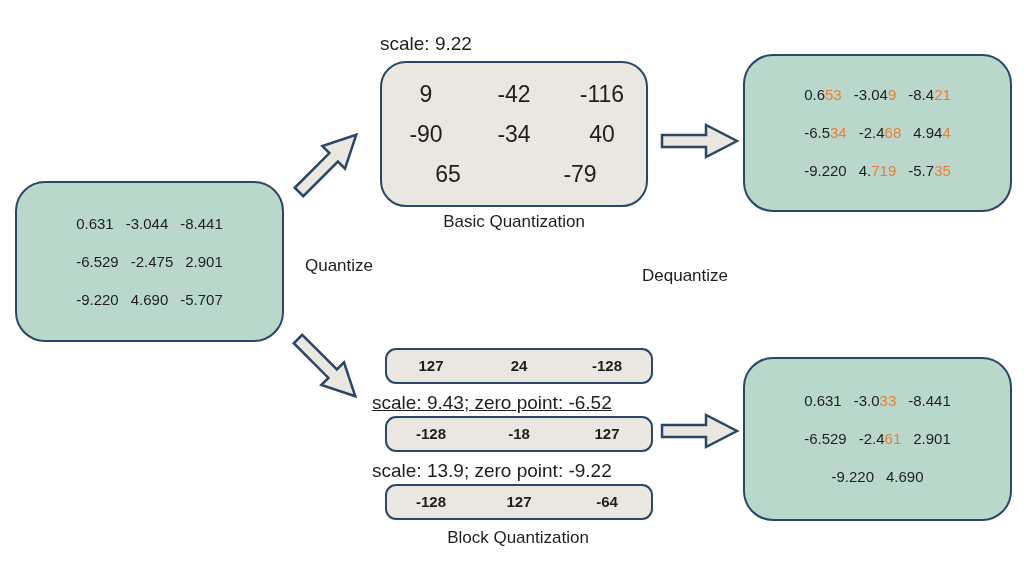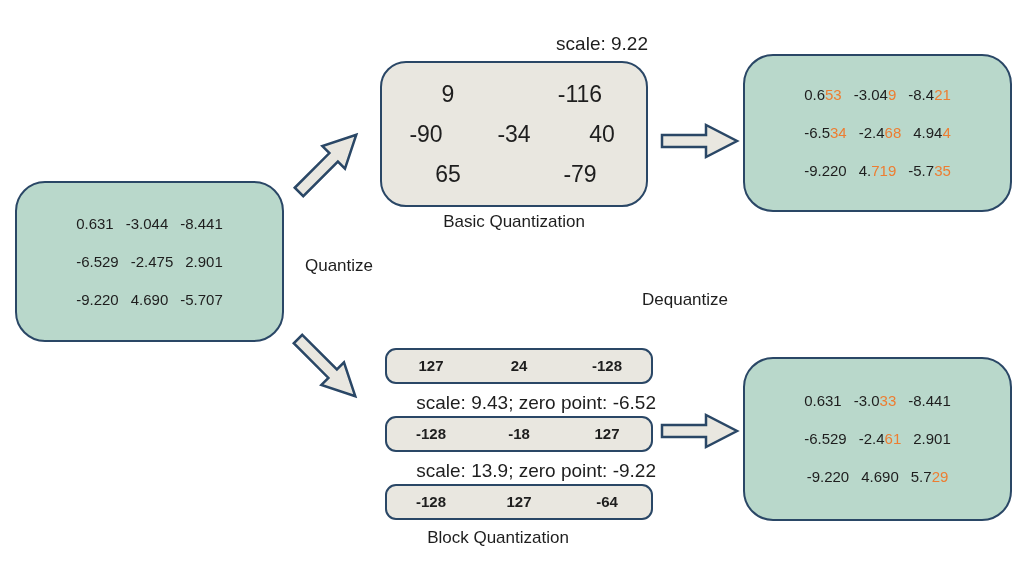--- a/index.html
+++ b/index.html
@@ -38,21 +38,21 @@
     align-items:baseline;
   }
   .num{font-size:15px;line-height:38px;}
   .num .m-cell{padding:0 6px;white-space:nowrap;}
   .bignum{font-size:23px;line-height:40px;}
   .spread .m-row{width:100%;}
   .spread .m-cell{flex:1;text-align:center;}
   .hl{color:var(--orange);}
   .lbl{
     position:absolute;
-    text-align:right;
+    text-align:left;
     font-size:19px;
     color:var(--ink);
     white-space:nowrap;
   }
   .caption{
     position:absolute;
     text-align:center;
     font-size:17px;
     color:var(--ink);
     white-space:nowrap;
@@ -85,26 +85,27 @@
         <div class="m-cell"><span>2.901</span></div>
       </div>
       <div class="m-row">
         <div class="m-cell"><span>-9.220</span></div>
         <div class="m-cell"><span>4.690</span></div>
         <div class="m-cell"><span>-5.707</span></div>
       </div>
     </div>
 
   <div class="flowlabel" style="left:284px;top:256px;width:110px;text-align:center;">Quantize</div>
-  <div class="flowlabel" style="left:620px;top:266px;width:130px;text-align:center;margin-top:24px;">Dequantize</div>
+  <div class="flowlabel" style="left:620px;top:266px;width:130px;text-align:center;">Dequantize</div>
 
   <div class="lbl" style="left:380px;top:33px;width:268px;">scale: 9.22</div>
   <div class="box gray bignum spread" style="left:380px;top:61px;width:268px;height:146px;">
       <div class="m-row">
         <div class="m-cell"><span>9</span></div>
+        <div class="m-cell"><span>-42</span></div>
         <div class="m-cell"><span>-116</span></div>
       </div>
       <div class="m-row">
         <div class="m-cell"><span>-90</span></div>
         <div class="m-cell"><span>-34</span></div>
         <div class="m-cell"><span>40</span></div>
       </div>
       <div class="m-row">
         <div class="m-cell"><span>65</span></div>
         <div class="m-cell"><span>-79</span></div>
@@ -131,55 +132,54 @@
     </div>
 
   <div class="box strip num spread" style="left:385px;top:348px;width:268px;height:36px;">
       <div class="m-row">
         <div class="m-cell"><span>127</span></div>
         <div class="m-cell"><span>24</span></div>
         <div class="m-cell"><span>-128</span></div>
       </div>
     </div>
 
-  <div class="lbl" style="left:372px;top:392px;width:284px;">scale: 9.43; zero point: -6.52</div>
+  <div class="lbl" style="left:372px;top:392px;width:284px;text-decoration:underline;">scale: 9.43; zero point: -6.52</div>
   <div class="box strip num spread" style="left:385px;top:416px;width:268px;height:36px;">
       <div class="m-row">
         <div class="m-cell"><span>-128</span></div>
         <div class="m-cell"><span>-18</span></div>
         <div class="m-cell"><span>127</span></div>
       </div>
     </div>
 
   <div class="lbl" style="left:372px;top:460px;width:284px;">scale: 13.9; zero point: -9.22</div>
   <div class="box strip num spread" style="left:385px;top:484px;width:268px;height:36px;">
       <div class="m-row">
         <div class="m-cell"><span>-128</span></div>
         <div class="m-cell"><span>127</span></div>
         <div class="m-cell"><span>-64</span></div>
       </div>
     </div>
 
-  <div class="caption" style="left:360px;top:528px;width:276px;">Block Quantization</div>
+  <div class="caption" style="left:380px;top:528px;width:276px;">Block Quantization</div>
 
   <div class="box green num" style="left:743px;top:357px;width:269px;height:164px;">
       <div class="m-row">
         <div class="m-cell"><span>0.631</span></div>
         <div class="m-cell"><span>-3.0</span><span class="hl">33</span></div>
         <div class="m-cell"><span>-8.441</span></div>
       </div>
       <div class="m-row">
         <div class="m-cell"><span>-6.529</span></div>
         <div class="m-cell"><span>-2.4</span><span class="hl">61</span></div>
         <div class="m-cell"><span>2.901</span></div>
       </div>
       <div class="m-row">
         <div class="m-cell"><span>-9.220</span></div>
         <div class="m-cell"><span>4.690</span></div>
-        <div class="m-cell"><span>5.7</span><span class="hl">29</span></div>
       </div>
     </div>
 
   <div class="arrow rot-up" style="left:285px;top:144px;width:86px;height:38px;">
     <svg width="86" height="38" viewBox="0 0 86 38">
       <polygon points="2,13 51,13 51,3 83,19 51,35 51,25 2,25" fill="#e9e7e0" stroke="#2a4766" stroke-width="2.5" stroke-linejoin="miter"></polygon>
     </svg>
   </div>
 
   <div class="arrow rot-down" style="left:284px;top:349px;width:86px;height:38px;">

